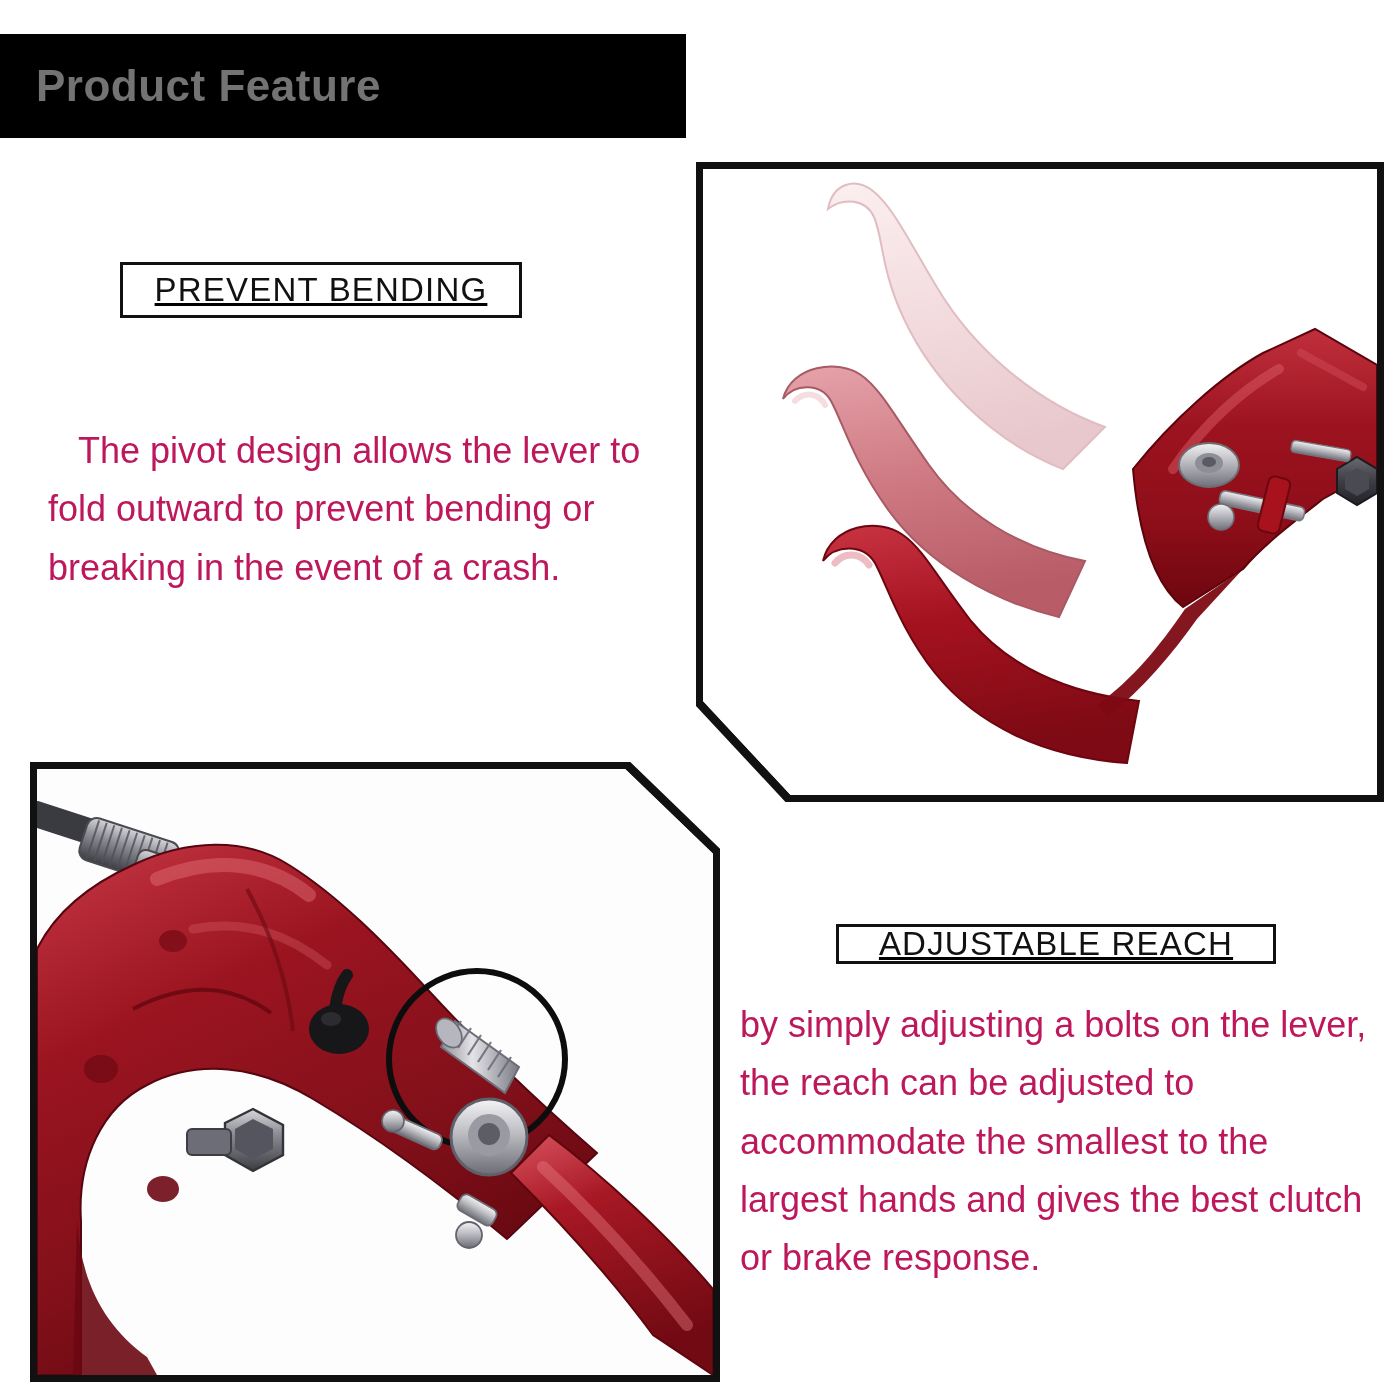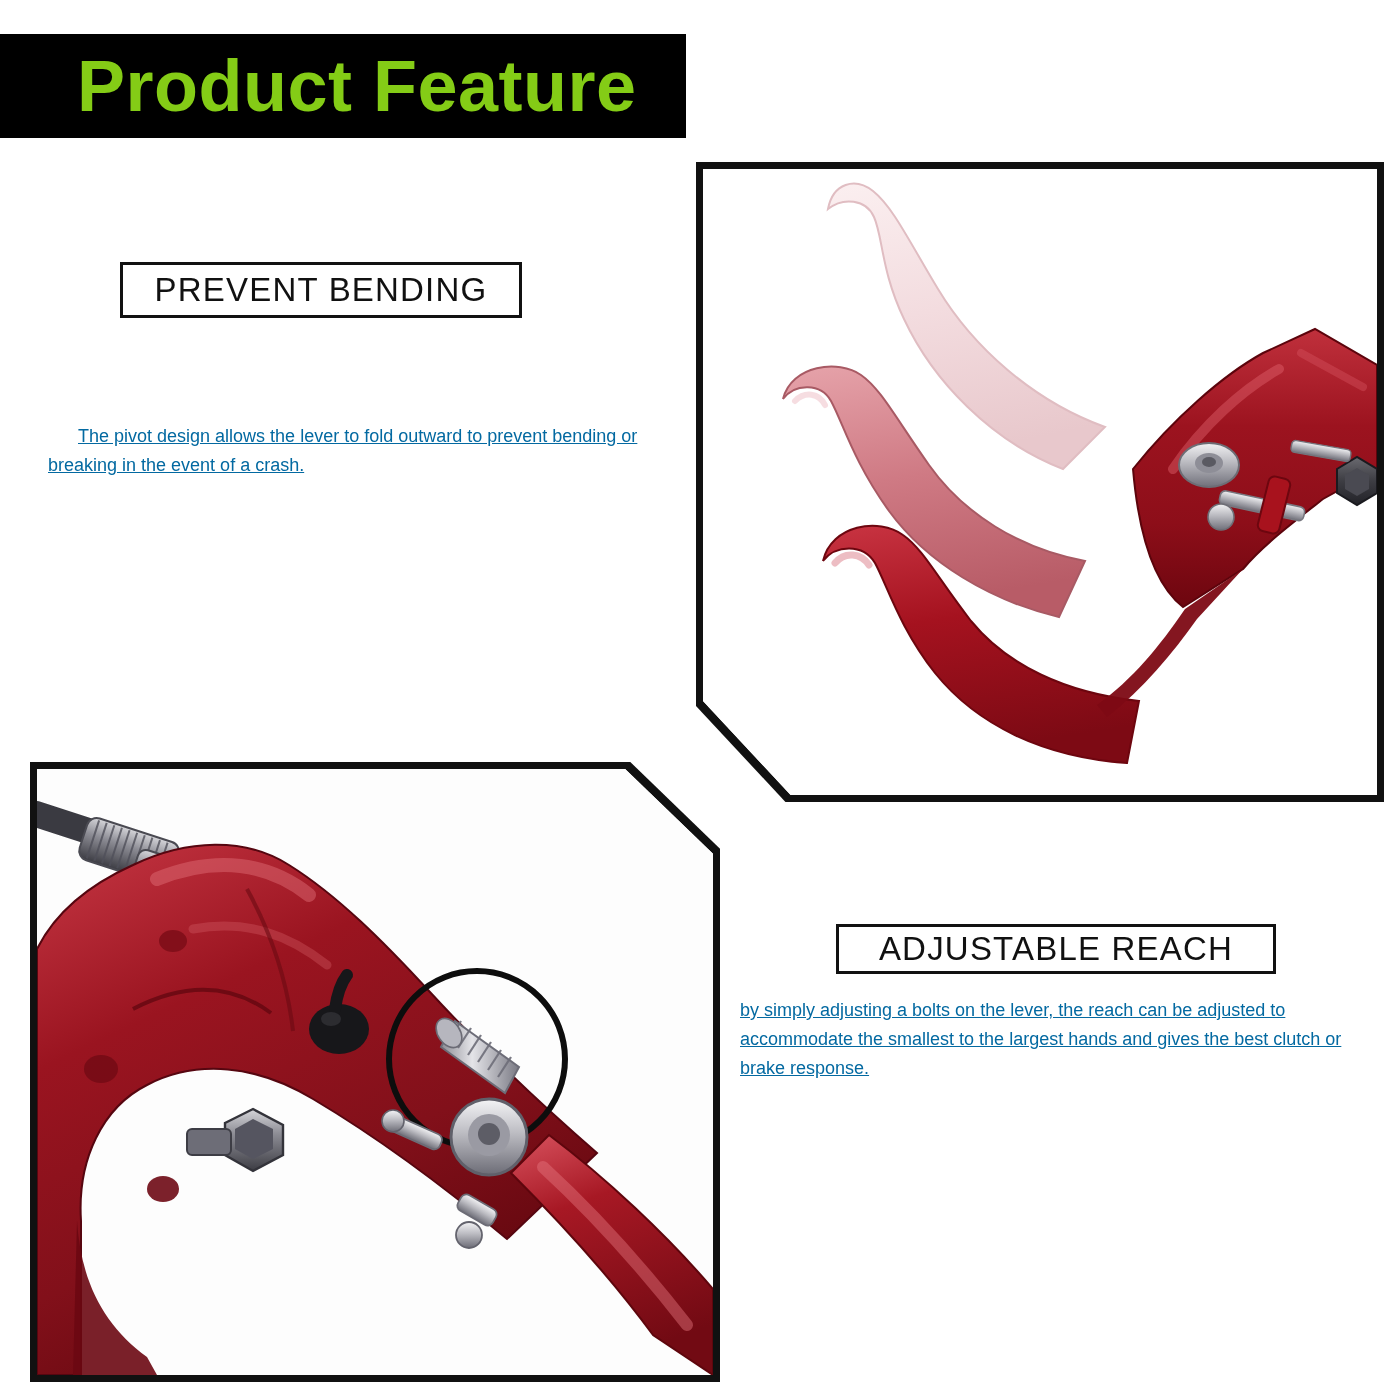--- a/index.html
+++ b/index.html
@@ -20,66 +20,66 @@
     position: absolute;
     left: 0;
     top: 34px;
     width: 686px;
     height: 104px;
     background: #000000;
     display: flex;
     align-items: center;
   }
   .header-title {
-    color: #84cc16;
-    font-size: 72px;
+    color: #737373;
+    font-size: 44px;
     font-weight: bold;
     letter-spacing: 0.5px;
-    padding-left: 77px;
+    padding-left: 36px;
     line-height: 1;
   }
 
   
   .section-heading {
     position: absolute;
     border: 3px solid #111111;
     background: #ffffff;
     display: inline-flex;
     align-items: center;
     justify-content: center;
     padding: 8px 16px 10px 16px;
     box-sizing: border-box;
+    text-decoration: underline;
   }
   .section-heading span {
     font-size: 33px;
     color: #111111;
     letter-spacing: 1.2px;
     line-height: 1;
     white-space: nowrap;
   }
   #heading-prevent-bending {
     left: 120px;
     top: 262px;
     width: 402px;
     height: 56px;
   }
   #heading-adjustable-reach {
     left: 836px;
     top: 924px;
     width: 440px;
-    height: 50px;
+    height: 40px;
   }
 
   
   .body-text {
     position: absolute;
-    font-size: 18px;
-    color: #0369a1;
+    font-size: 36px;
+    color: #be185d;
     line-height: 1.62;
-    text-decoration: underline;
   }
   #text-prevent-bending {
     left: 48px;
     top: 422px;
     width: 640px;
     text-indent: 30px;
   }
   #text-adjustable-reach {
     left: 740px;
     top: 996px;

